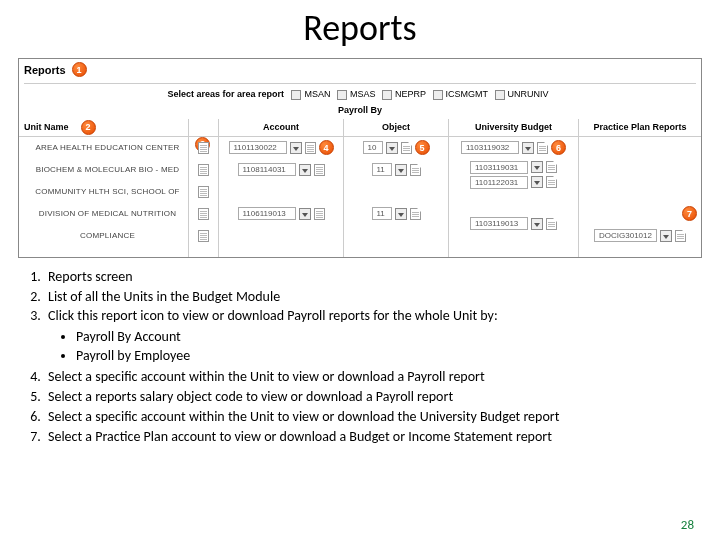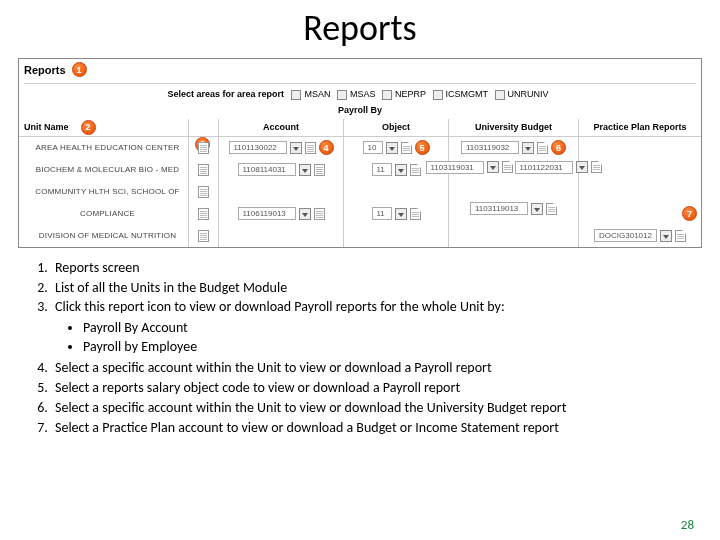--- a/index.html
+++ b/index.html
@@ -115,21 +115,21 @@
     flex-shrink:0;
   }
   .annot-abs{position:absolute;}
 
   .instructions {
     margin: 8px 18px 0 18px;
     font-size: 14px;
     line-height: 1.35;
   }
   .instructions ol {
-    margin: 11px; padding-left: 22px;
+    margin: 4px; padding-left: 22px;
   }
   .instructions ol > li { padding-left: 4px; margin-bottom: 1px; }
   .bullets { list-style: disc; margin: 2px 0 2px 28px; padding: 0; }
   .bullets li { margin: 0; }
 
   .page-num {
     position: absolute;
     right: 26px;
     bottom: 8px;
     font-size: 13px;
@@ -168,25 +168,25 @@
       <div class="cell-row left">
           <span class="unit-name">AREA HEALTH EDUCATION CENTER</span>
         </div>
       <div class="cell-row left">
           <span class="unit-name">BIOCHEM &amp; MOLECULAR BIO - MED</span>
         </div>
       <div class="cell-row left">
           <span class="unit-name">COMMUNITY HLTH SCI, SCHOOL OF</span>
         </div>
       <div class="cell-row left">
+          <span class="unit-name">DIVISION OF MEDICAL NUTRITION</span>
+        </div>
+      <div class="cell-row left">
           <span class="unit-name">COMPLIANCE</span>
         </div>
-      <div class="cell-row left">
-          <span class="unit-name">DIVISION OF MEDICAL NUTRITION</span>
-        </div>
     </div>
 
     <div class="col col-spacer">
       <div class="col-head">
         <span class="annot annot-abs" style="left:6px;top:18px;">3</span>
       </div>
       <div class="cell-row">
           <span class="doc-icon"></span>
         </div>
       <div class="cell-row">
@@ -254,21 +254,21 @@
     <div class="col col-univ">
       <div class="col-head">
         <span>University Budget</span>
       </div>
       <div class="cell-row">
         <span class="val-box">1103119032</span>
           <span class="dd-btn"></span>
           <span class="pdf-icon"></span>
         <span class="annot">6</span>
       </div>
-      <div class="cell-row" style="height:auto;flex-direction:row;gap:2px;padding:2px 4px;">
+      <div class="cell-row" style="height:auto;flex-direction:column;gap:2px;padding:2px 4px;">
         <div style="display:flex;gap:3px;align-items:center;">
             <span class="val-box">1103119031</span>
             <span class="dd-btn"></span>
             <span class="pdf-icon"></span>
           </div>
         <div style="display:flex;gap:3px;align-items:center;">
             <span class="val-box">1101122031</span>
             <span class="dd-btn"></span>
             <span class="pdf-icon"></span>
           </div>

